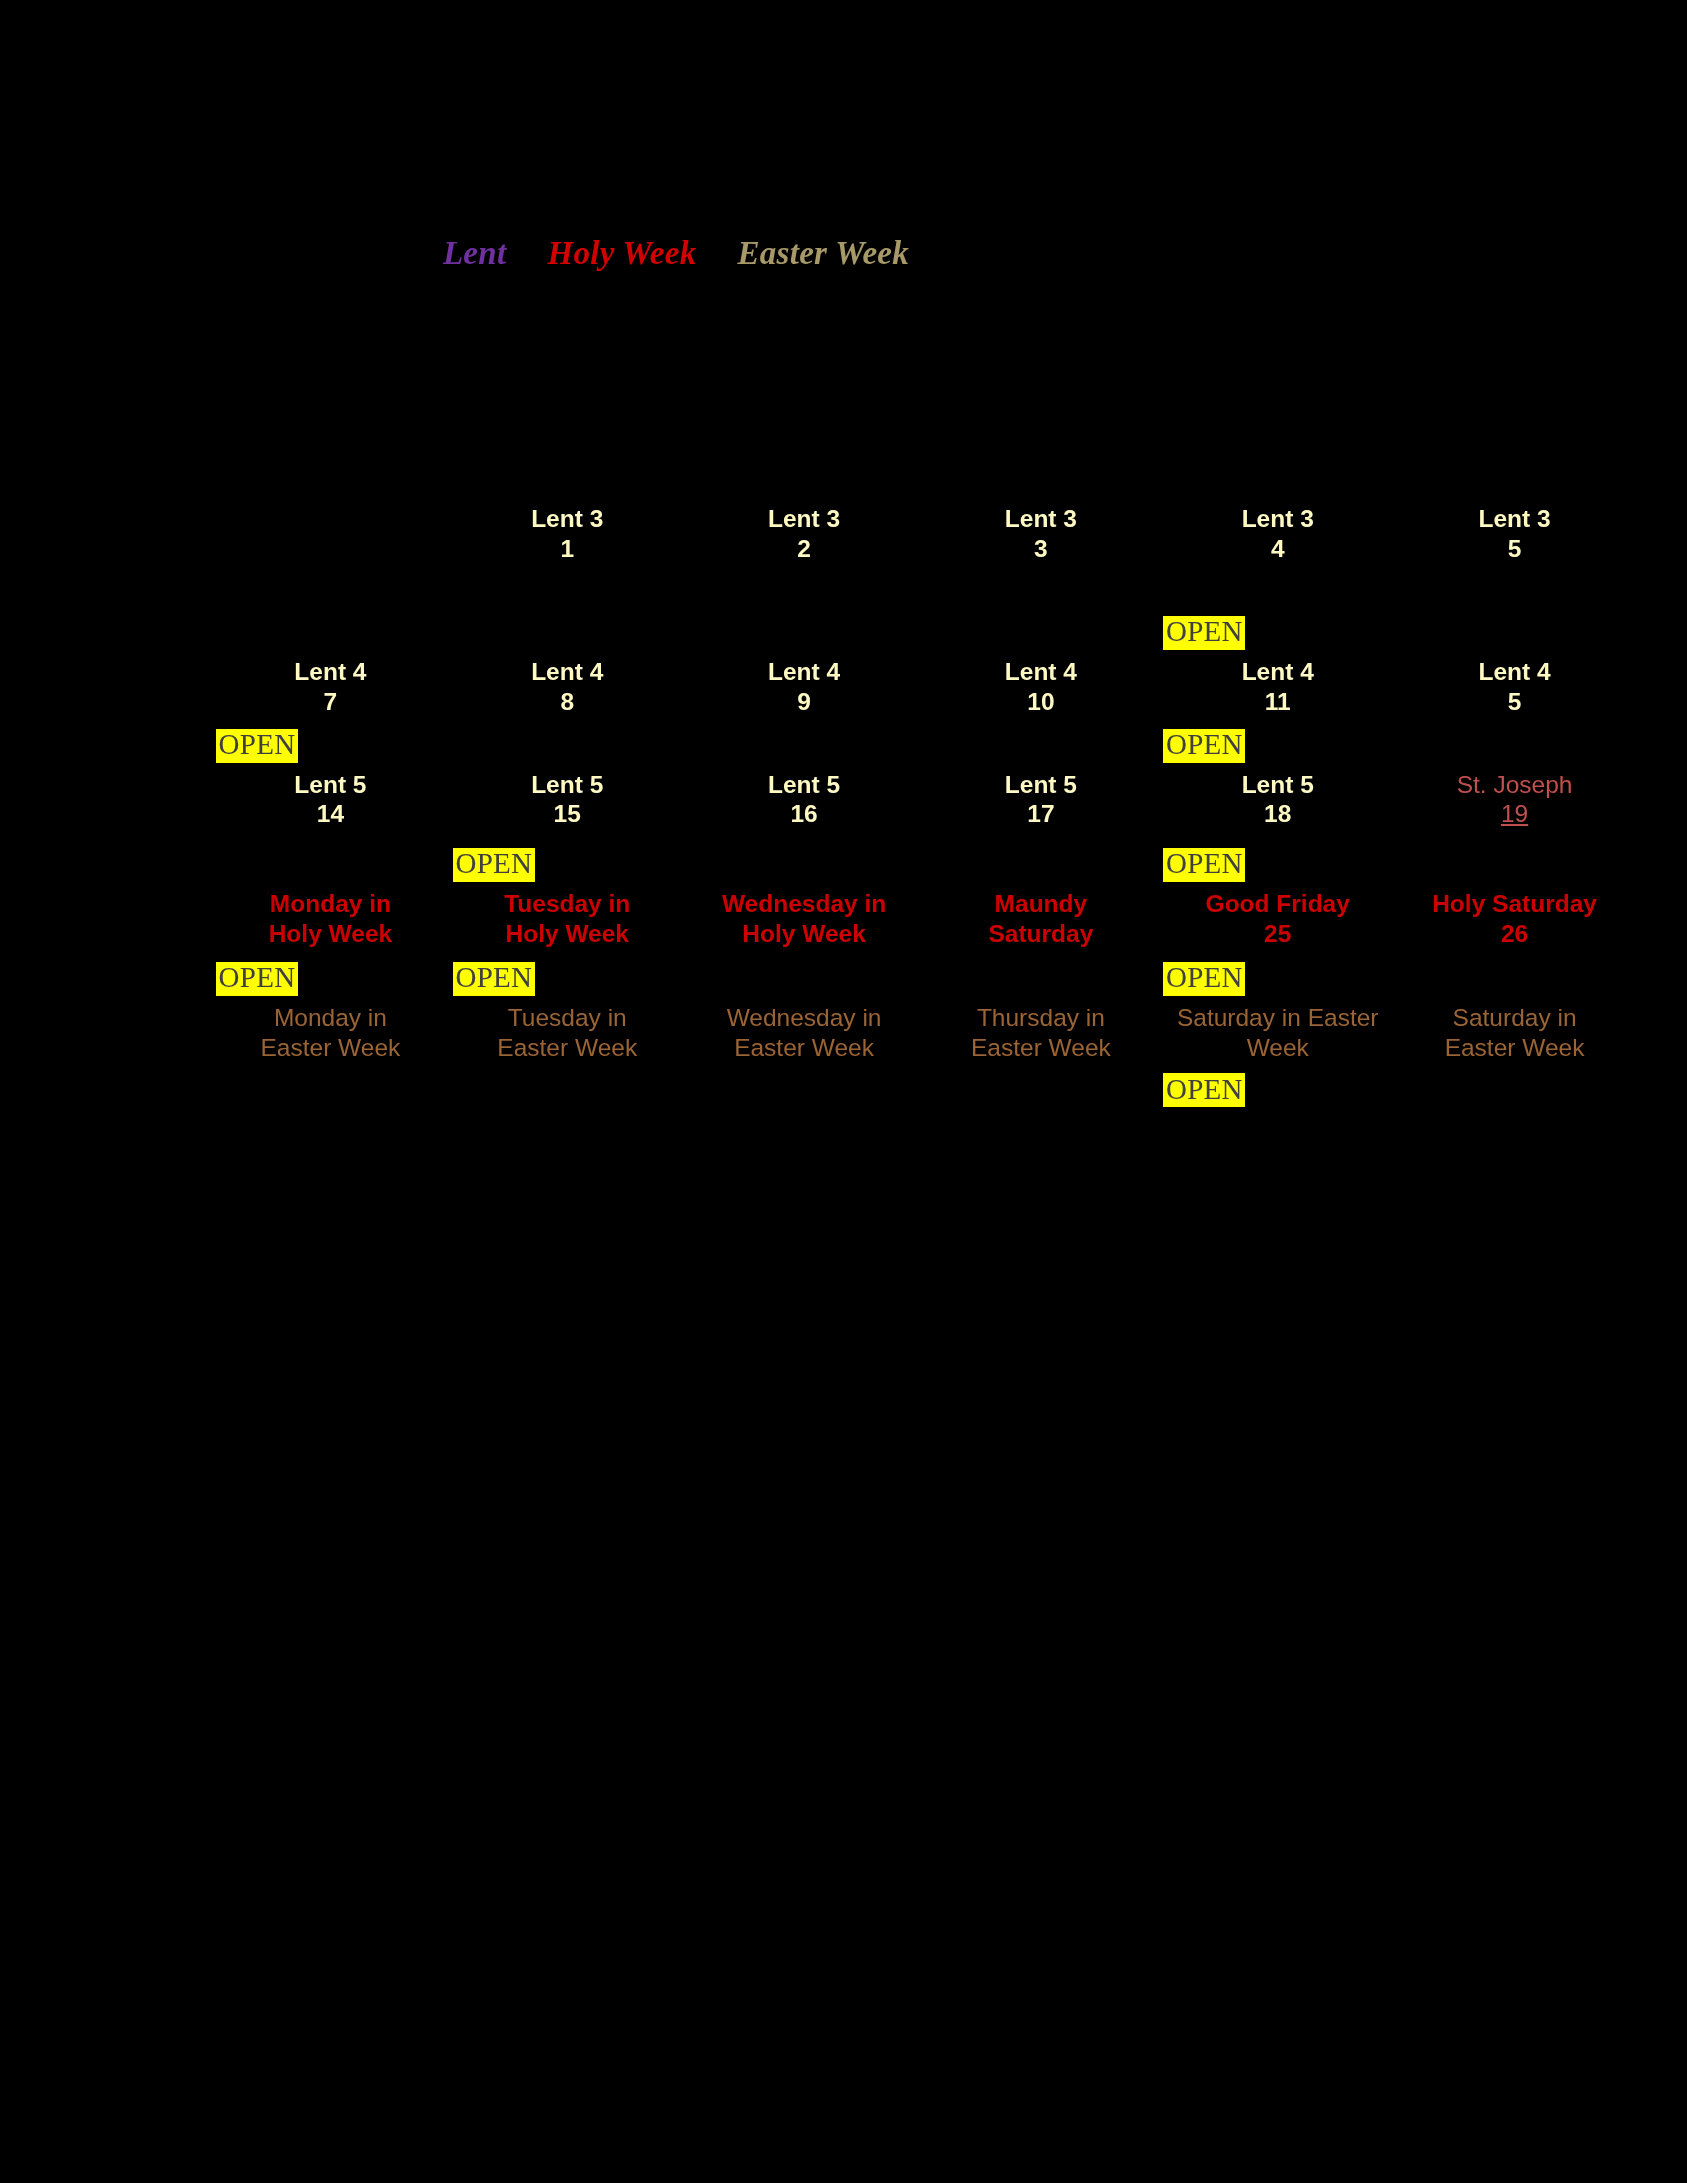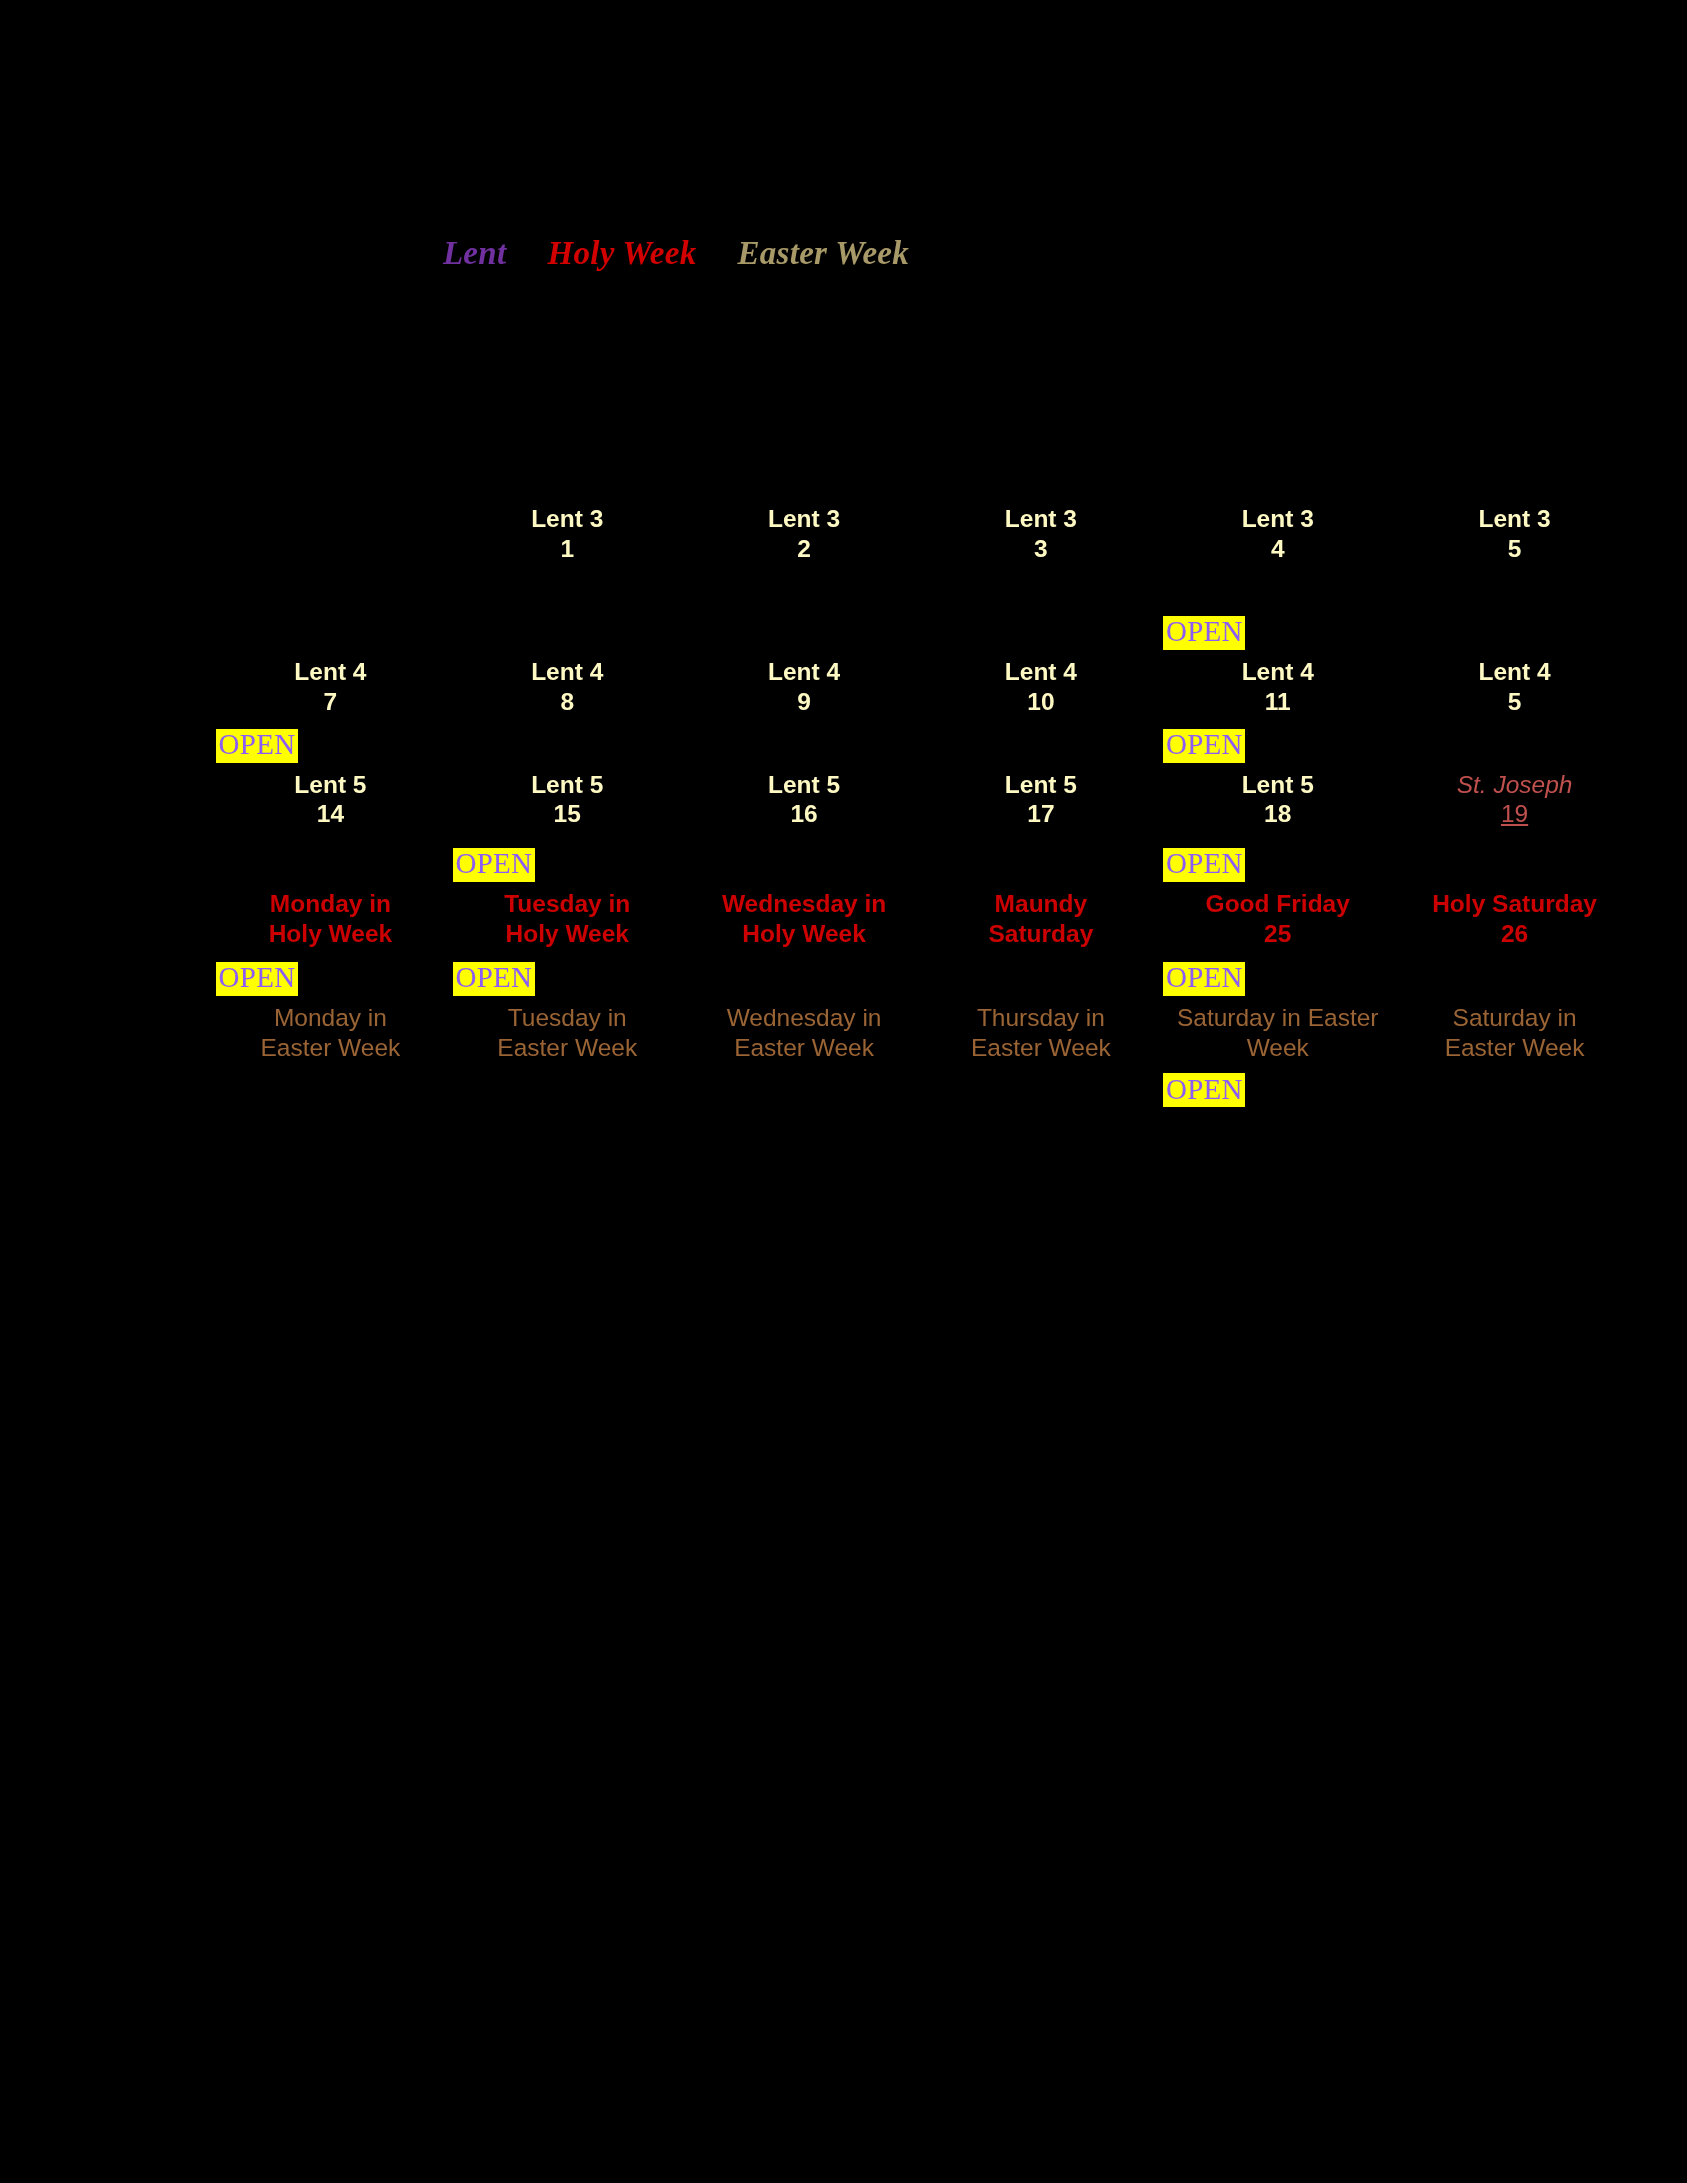--- a/index.html
+++ b/index.html
@@ -61,21 +61,21 @@
 
   
   .open-slot {
     height: 41px;
     display: block;
     text-align: left;
   }
   .open-badge {
     display: inline-block;
     background: #FFFF00;
-    color: #8b5cf6;
+    color: #404040;
     font-family: "Liberation Serif", "DejaVu Serif", serif;
     font-weight: normal;
     font-size: 29px;
     line-height: 1.08;
     padding: 0.7px 2.6px 2px 2.6px;
     letter-spacing: 0.3px;
   }
   .open-badge.is-hidden {
     visibility: hidden;
   }
@@ -95,21 +95,20 @@
 
   
   .season-lent .cell-title,
   .season-lent .cell-date {
     color: #fef9c3;
     font-weight: bold;
   }
   .season-feast .cell-title {
     color: #C0504D;
     font-weight: normal;
-    font-style: italic;
   }
   .season-feast .cell-date {
     color: #C0504D;
     font-weight: normal;
     text-decoration: underline;
   }
   .season-holy .cell-title,
   .season-holy .cell-date {
     color: #CC0000;
     font-weight: bold;

